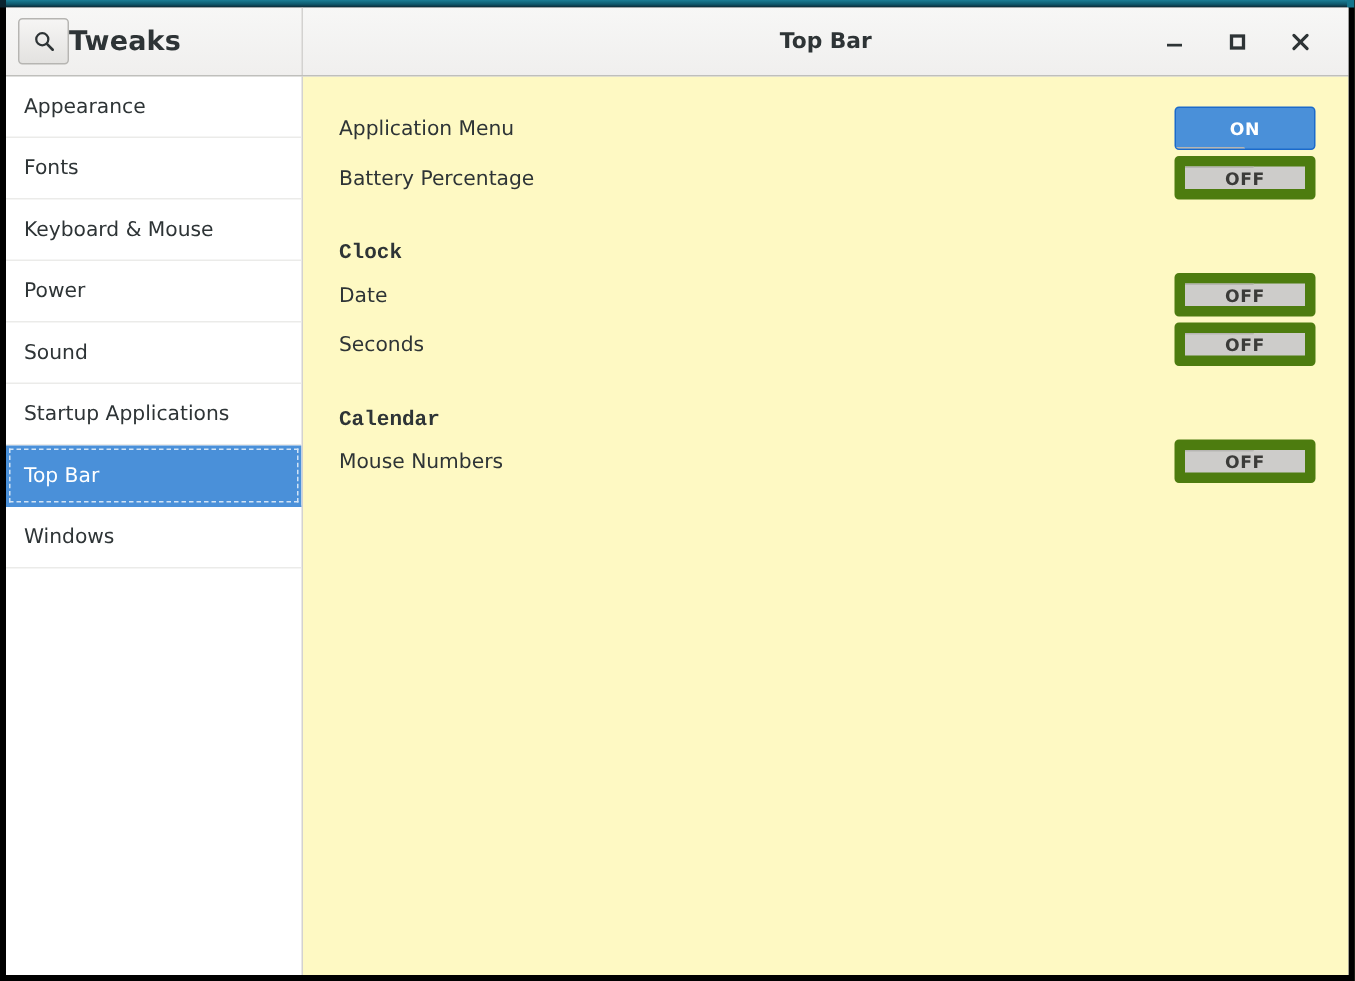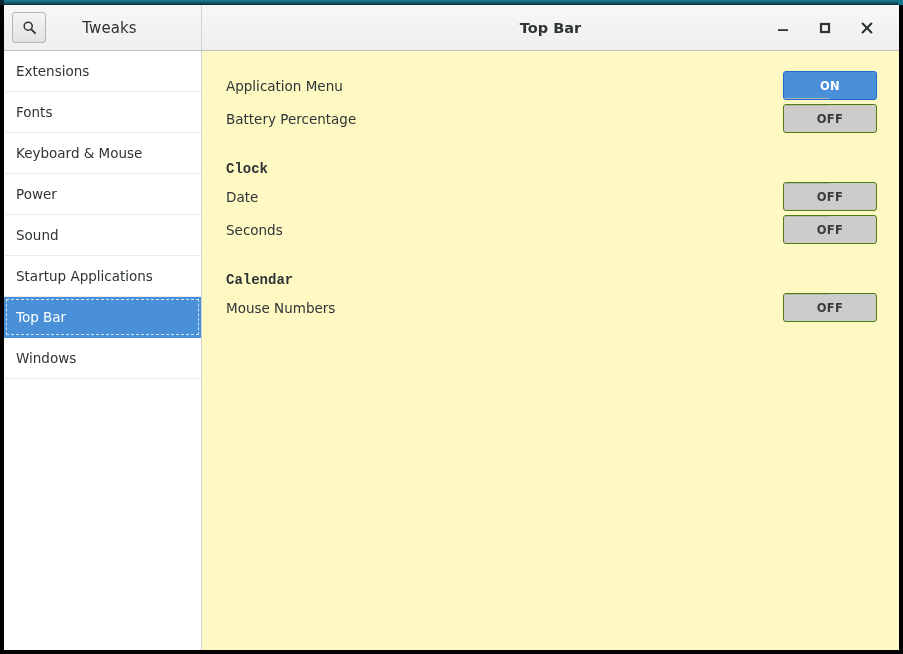--- a/index.html
+++ b/index.html
@@ -74,23 +74,23 @@
     background: linear-gradient(to bottom, #f6f5f4 0%, #e3e2e0 100%);
     display: flex;
     align-items: center;
     justify-content: center;
     cursor: pointer;
   }
   .search-btn svg { display: block; }
 
   .app-title {
     flex: 1;
-    text-align: center;
-    font-size: 15px;
-    font-weight: normal;
+    text-align: left;
+    font-size: 18px;
+    font-weight: bold;
     color: #2e3436;
     letter-spacing: 0.1px;
     padding-right: 28px;
   }
 
   .hb-right {
     flex: 1;
     display: flex;
     align-items: center;
     position: relative;
@@ -202,21 +202,21 @@
     cursor: pointer;
     position: relative;
     overflow: hidden;
     flex-direction: column;
   }
   .switch.on {
     border: 1px solid #1b6acb;
     background: #4a90d9;
   }
   .switch.off {
-    border: 1px solid #4d7c0f;
+    border: 7px solid #4d7c0f;
     background: #cdccca;
   }
 
   .sw-label {
     flex: 1;
     display: flex;
     align-items: center;
     justify-content: center;
     font-size: 11.5px;
     font-weight: bold;
@@ -279,21 +279,21 @@
               <line x1="11.4" y1="2.6" x2="2.6" y2="11.4" stroke="#2e3436" stroke-width="2.1" stroke-linecap="round"></line>
             </svg>
           </div>
         </div>
       </div>
     </div>
 
     <div class="body-row">
       <div class="sidebar" id="sidebar">
           <div class="side-item">
-            <span>Extensions</span>
+            <span>Appearance</span>
           </div>
           <div class="side-item">
             <span>Fonts</span>
           </div>
           <div class="side-item">
             <span>Keyboard &amp; Mouse</span>
           </div>
           <div class="side-item">
             <span>Power</span>
           </div>

